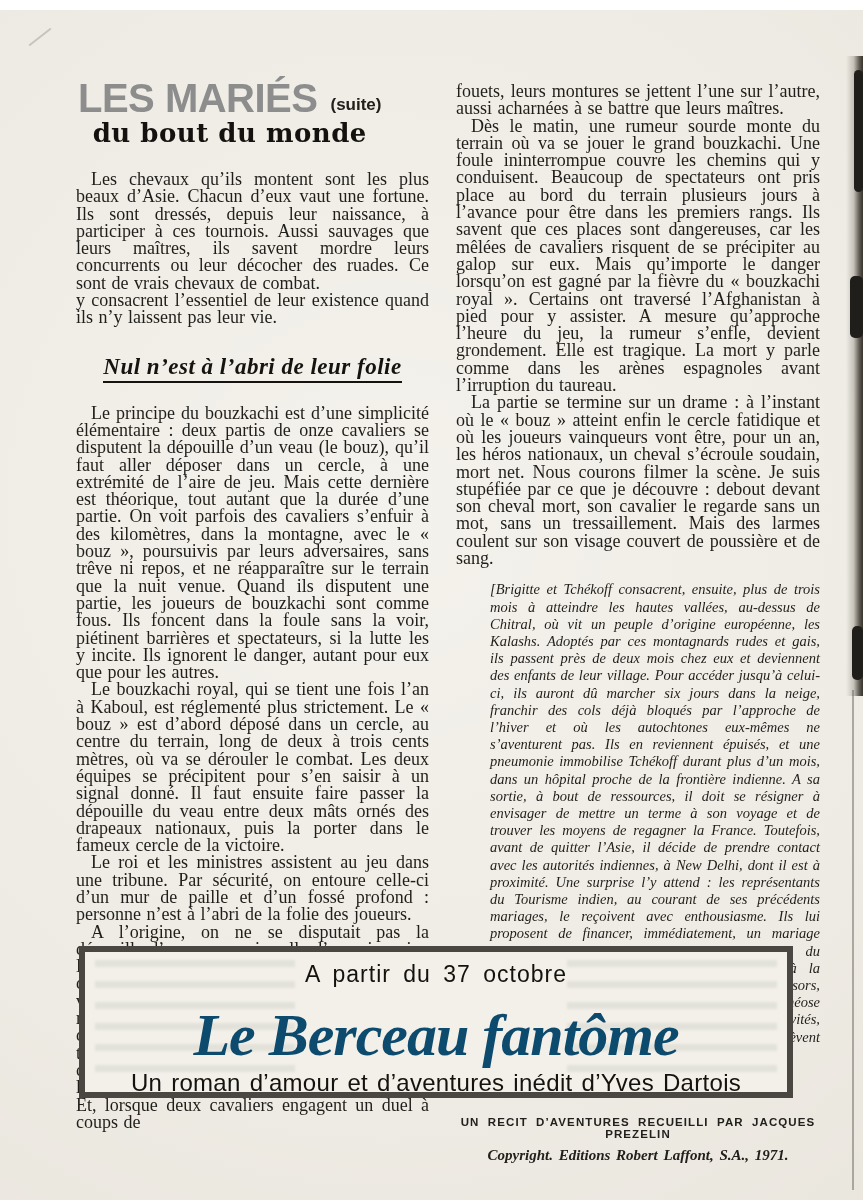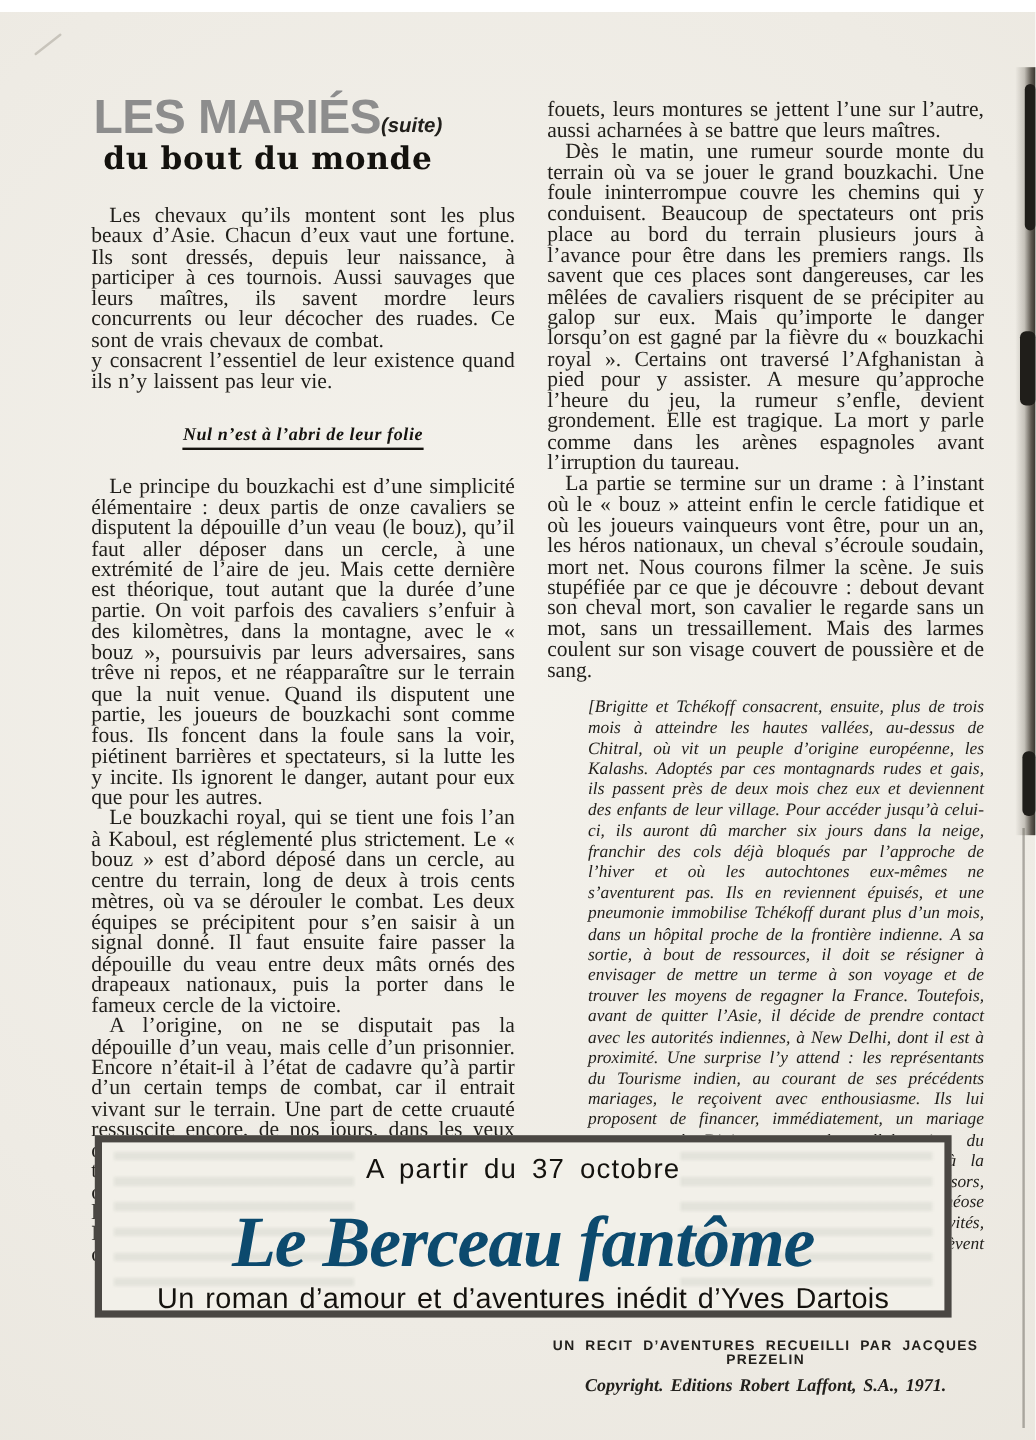--- a/index.html
+++ b/index.html
@@ -35,42 +35,42 @@
   
   .masthead{position:absolute;left:78px;top:68px;}
   .masthead-row{display:flex;align-items:flex-end;text-align:center;}
   .mast-title{
     font-family:"Liberation Sans", sans-serif;
     font-size:40px;line-height:1;color:#8d8d8d;
     letter-spacing:-0.5px;font-weight:600;
   }
   .mast-suite{
     font-family:"Liberation Sans", sans-serif;
-    font-style:italic;font-weight:700;
-    font-size:17px;color:#22201c;margin-bottom:3px;
+    font-weight:700;
+    font-size:17px;color:#22201c;margin-left:13px;margin-bottom:3px;
   }
   .mast-subtitle{
     font-family:"DejaVu Serif", serif;
     font-weight:bold;font-size:26px;line-height:1.1;color:#14120e;
     letter-spacing:0.5px;margin-top:1px;text-align:center;
   }
   
   .col{position:absolute;color:#201e1a;}
   .col-left{left:76px;top:161px;width:353px;}
   .col-right{left:456px;top:73px;width:364px;}
   p.body{
     margin:0;font-size:18px;line-height:17.3px;text-align:justify;
     word-spacing:1px;
   }
   p.body.indent{text-indent:15px;}
   .section-heading{
     margin:27px 0 25px 0;text-align:center;
   }
   .section-heading span{
-    font-style:italic;font-weight:700;font-size:15px;
+    font-style:italic;font-weight:700;font-size:23px;
     border-bottom:2.5px solid #15130f;padding-bottom:2px;
     letter-spacing:0.5px;color:#15130f;
   }
   .editors-note{
     margin:14px 0 0 0;padding-left:34px;
     font-style:italic;font-size:14.5px;line-height:17.2px;
     text-align:justify;word-spacing:1px;
   }
   .fin{
     margin-top:14px;text-align:center;
@@ -133,20 +133,21 @@
   </div>
 
   <div class="col col-left">
     <p class="body indent">Les chevaux qu’ils montent sont les plus beaux d’Asie. Chacun d’eux vaut une fortune. Ils sont dressés, depuis leur naissance, à participer à ces tournois. Aussi sauvages que leurs maîtres, ils savent mordre leurs concurrents ou leur décocher des ruades. Ce sont de vrais chevaux de combat.</p>
     <p class="body">y consacrent l’essentiel de leur existence quand ils n’y laissent pas leur vie.</p>
     <div class="section-heading">
       <span>Nul n’est à l’abri de leur folie</span>
     </div>
     <p class="body indent">Le principe du bouzkachi est d’une simplicité élémentaire : deux partis de onze cavaliers se disputent la dépouille d’un veau (le bouz), qu’il faut aller déposer dans un cercle, à une extrémité de l’aire de jeu. Mais cette dernière est théorique, tout autant que la durée d’une partie. On voit parfois des cavaliers s’enfuir à des kilomètres, dans la montagne, avec le « bouz », poursuivis par leurs adversaires, sans trêve ni repos, et ne réapparaître sur le terrain que la nuit venue. Quand ils disputent une partie, les joueurs de bouzkachi sont comme fous. Ils foncent dans la foule sans la voir, piétinent barrières et spectateurs, si la lutte les y incite. Ils ignorent le danger, autant pour eux que pour les autres.</p>
     <p class="body indent">Le bouzkachi royal, qui se tient une fois l’an à Kaboul, est réglementé plus strictement. Le « bouz » est d’abord déposé dans un cercle, au centre du terrain, long de deux à trois cents mètres, où va se dérouler le combat. Les deux équipes se précipitent pour s’en saisir à un signal donné. Il faut ensuite faire passer la dépouille du veau entre deux mâts ornés des drapeaux nationaux, puis la porter dans le fameux cercle de la victoire.</p>
+    <p class="body indent">Le roi et les ministres assistent au jeu dans une tribune. Par sécurité, on entoure celle-ci d’un mur de paille et d’un fossé profond : personne n’est à l’abri de la folie des joueurs.</p>
     <p class="body indent">A l’origine, on ne se disputait pas la dépouille d’un veau, mais celle d’un prisonnier. Encore n’était-il à l’état de cadavre qu’à partir d’un certain temps de combat, car il entrait vivant sur le terrain. Une part de cette cruauté ressuscite encore, de nos jours, dans les yeux des joueurs. Il faut les voir, cravache aux dents, tête au ras du sol au milieu des sabots des chevaux, lutter contre leurs adversaires pour leur arracher le « bouz » ou le saisir avant eux. Et, lorsque deux cavaliers engagent un duel à coups de</p>
   </div>
 
   <div class="col col-right">
     <p class="body">fouets, leurs montures se jettent l’une sur l’autre, aussi acharnées à se battre que leurs maîtres.</p>
     <p class="body indent">Dès le matin, une rumeur sourde monte du terrain où va se jouer le grand bouzkachi. Une foule ininterrompue couvre les chemins qui y conduisent. Beaucoup de spectateurs ont pris place au bord du terrain plusieurs jours à l’avance pour être dans les premiers rangs. Ils savent que ces places sont dangereuses, car les mêlées de cavaliers risquent de se précipiter au galop sur eux. Mais qu’importe le danger lorsqu’on est gagné par la fièvre du « bouzkachi royal ». Certains ont traversé l’Afghanistan à pied pour y assister. A mesure qu’approche l’heure du jeu, la rumeur s’enfle, devient grondement. Elle est tragique. La mort y parle comme dans les arènes espagnoles avant l’irruption du taureau.</p>
     <p class="body indent">La partie se termine sur un drame : à l’instant où le « bouz » atteint enfin le cercle fatidique et où les joueurs vainqueurs vont être, pour un an, les héros nationaux, un cheval s’écroule soudain, mort net. Nous courons filmer la scène. Je suis stupéfiée par ce que je découvre : debout devant son cheval mort, son cavalier le regarde sans un mot, sans un tressaillement. Mais des larmes coulent sur son visage couvert de poussière et de sang.</p>
     <p class="editors-note">[Brigitte et Tchékoff consacrent, ensuite, plus de trois mois à atteindre les hautes vallées, au-dessus de Chitral, où vit un peuple d’origine européenne, les Kalashs. Adoptés par ces montagnards rudes et gais, ils passent près de deux mois chez eux et deviennent des enfants de leur village. Pour accéder jusqu’à celui-ci, ils auront dû marcher six jours dans la neige, franchir des cols déjà bloqués par l’approche de l’hiver et où les autochtones eux-mêmes ne s’aventurent pas. Ils en reviennent épuisés, et une pneumonie immobilise Tchékoff durant plus d’un mois, dans un hôpital proche de la frontière indienne. A sa sortie, à bout de ressources, il doit se résigner à envisager de mettre un terme à son voyage et de trouver les moyens de regagner la France. Toutefois, avant de quitter l’Asie, il décide de prendre contact avec les autorités indiennes, à New Delhi, dont il est à proximité. Une surprise l’y attend : les représentants du Tourisme indien, au courant de ses précédents mariages, le reçoivent avec enthousiasme. Ils lui proposent de financer, immédiatement, un mariage somptueux à Djaipur, avec la collaboration du Maharadja de cette province. Celui-ci met à la disposition des jeunes Français ses palais, ses trésors, ses éléphants, ses amis. Ce sont des noces-apothéose de quatre jours, rassemblant des centaines d’invités, ressuscitant les fastes de l’Inde ancienne qui achèvent le voyage des jeunes gens...]</p>
     <div class="fin">FIN</div>
     <div class="credit">UN RECIT D’AVENTURES RECUEILLI PAR JACQUES PREZELIN</div>

